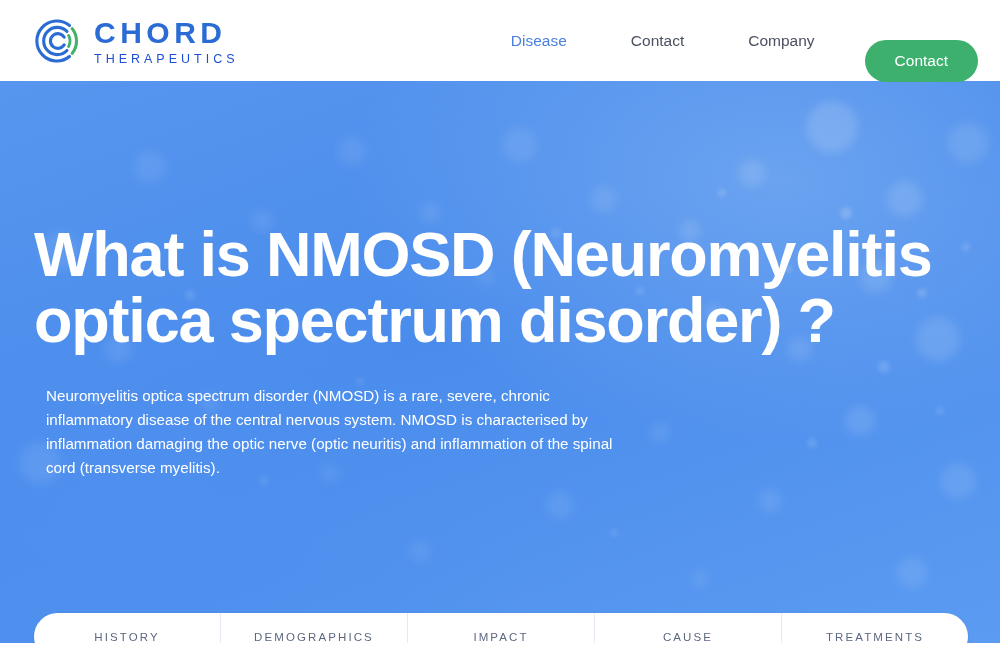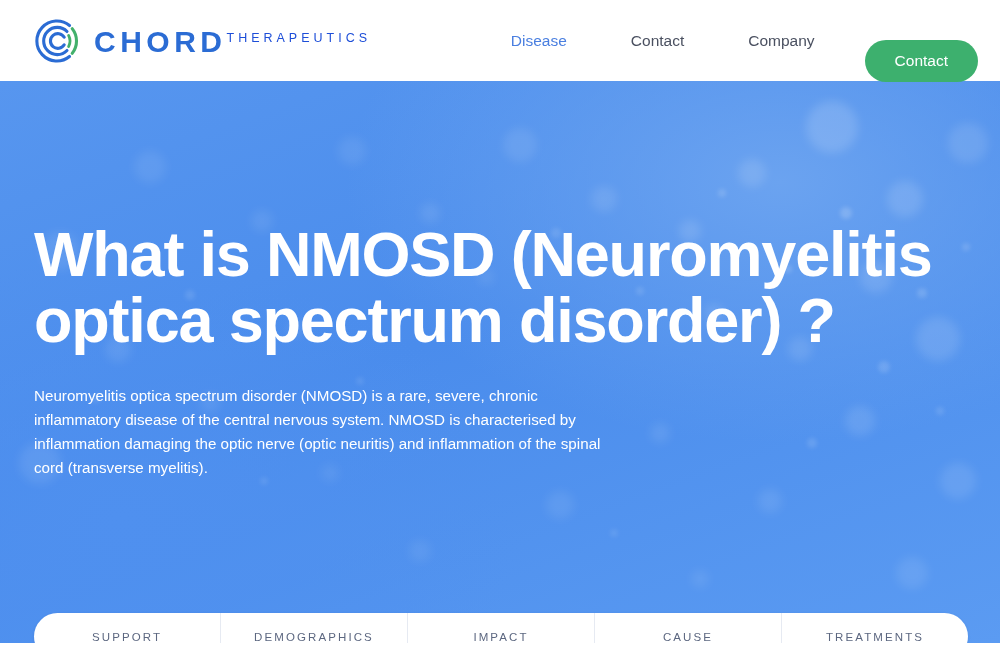--- a/index.html
+++ b/index.html
@@ -23,21 +23,21 @@
   }
 
   .brand {
     display:flex; align-items:center;
     margin-left:28px;
     gap:12px;
   }
 
   .logo-mark { width:54px; height:54px; display:block; flex:0 0 auto; }
 
-  .wordmark { display:flex; flex-direction:row; line-height:1; padding-top:2px; }
+  .wordmark { display:flex; flex-direction:column; line-height:1; padding-top:2px; }
 
   .wordmark-main {
     font-size:30px; font-weight:bold;
     color:#2b6cd4;
     letter-spacing:4.5px;
   }
   .wordmark-sub {
     font-size:12.5px; font-weight:normal;
     color:#1d4ed8;
     letter-spacing:4.0px;
@@ -89,21 +89,21 @@
     width:945px;
     color:#ffffff;
     font-size:63px;
     font-weight:bold;
     line-height:1.04;
     letter-spacing:-1.2px;
     font-family:"Liberation Sans", sans-serif;
   }
 
   .hero-desc {
-    position:absolute; top:303px; left:0;
+    position:absolute; top:303px; left:12px;
     width:580px;
     color:#ffffff;
     font-size:15.2px;
     line-height:1.58;
   }
 
   
   .tabbar {
     position:absolute;
     left:34px; top:532px;
@@ -229,21 +229,21 @@
         <circle cx="360" cy="300" r="4" opacity="0.09"></circle>
       </g>
     </svg>
 
     <div class="hero-content">
       <h1 class="hero-title">What is NMOSD (Neuromyelitis optica spectrum disorder) ?</h1>
       <p class="hero-desc">Neuromyelitis optica spectrum disorder (NMOSD) is a rare, severe, chronic inflammatory disease of the central nervous system. NMOSD is characterised by inflammation damaging the optic nerve (optic neuritis) and inflammation of the spinal cord (transverse myelitis).</p>
     </div>
 
     <div class="tabbar">
-      <div class="tab">SUPPORT</div>
+      <div class="tab">HISTORY</div>
       <div class="tab">DEMOGRAPHICS</div>
       <div class="tab">IMPACT</div>
       <div class="tab">CAUSE</div>
       <div class="tab">TREATMENTS</div>
     </div>
   </div>
 
 </div>
 
 </body></html>

